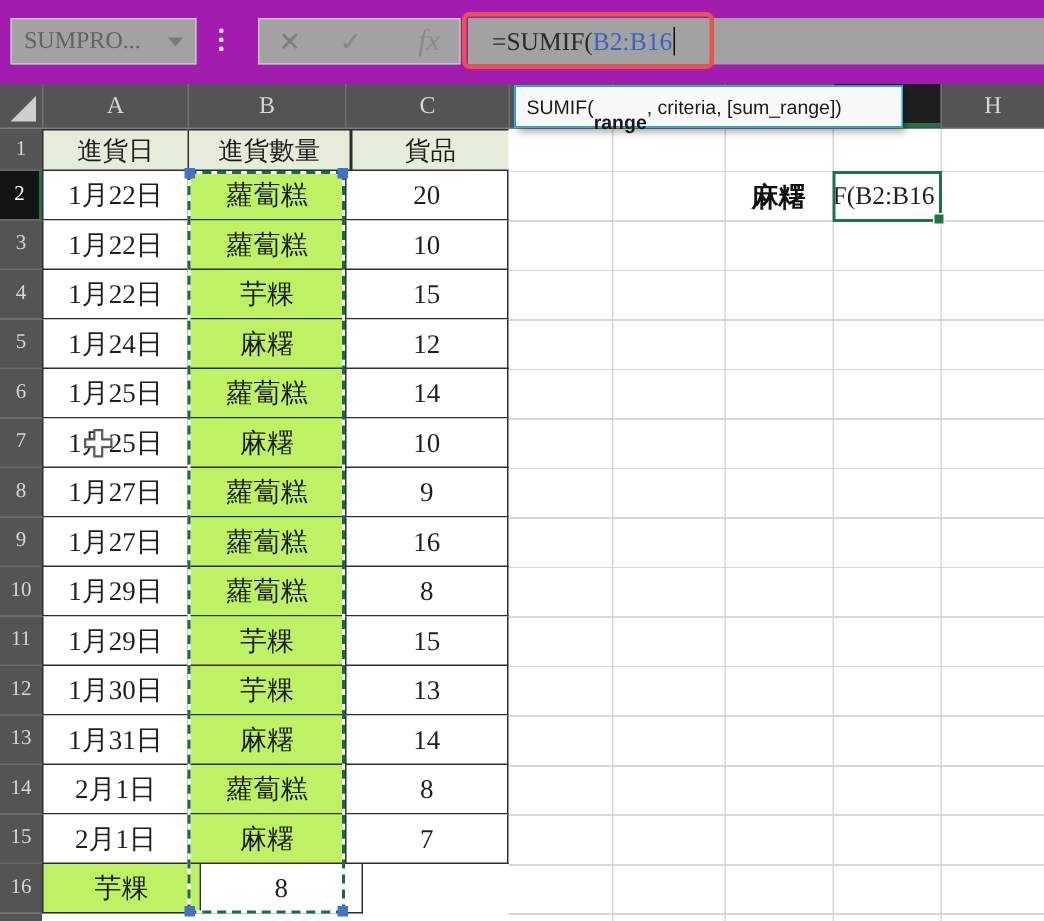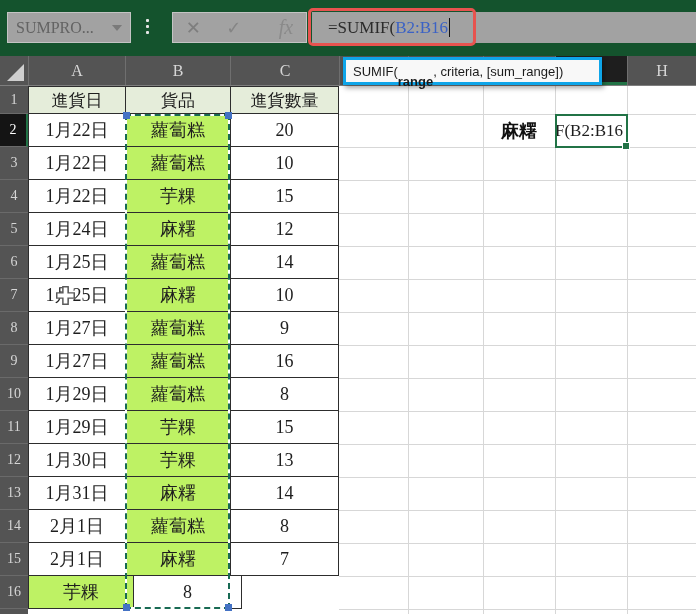--- a/index.html
+++ b/index.html
@@ -1,20 +1,20 @@
 <!DOCTYPE html>
 <html><head>
 <meta charset="utf-8">
 <style>
   html,body{margin:0;padding:0;background:#fff;}
   #app{position:relative;width:696px;height:614px;overflow:hidden;background:#fff;
        font-family:"Liberation Serif","DejaVu Serif",serif;}
 
   
-  .topbar{position:absolute;left:0;top:0;width:696px;height:56px;background:#14532d;}
+  .topbar{position:absolute;left:0;top:0;width:696px;height:56px;background:#a21caf;}
   .namebox{position:absolute;left:7px;top:12px;width:124px;height:31px;background:#a2a2a2;
            border:1px solid #c4c4c4;box-sizing:border-box;display:flex;align-items:center;}
   .namebox .nb-text{flex:1;padding-left:8px;font-size:16px;color:#636363;white-space:nowrap;overflow:hidden;}
   .nb-arrow{width:0;height:0;border-left:5px solid transparent;border-right:5px solid transparent;
             border-top:6px solid #7a7a7a;margin-right:8px;}
   .draghandle{position:absolute;left:146px;top:19px;display:flex;flex-direction:column;gap:3px;}
   .draghandle i{width:3px;height:3px;background:#e6e6e6;border-radius:1px;}
   .fbbtns{position:absolute;left:172px;top:12px;width:135px;height:31px;background:#a2a2a2;
           border:1px solid #c4c4c4;box-sizing:border-box;display:flex;align-items:center;justify-content:space-around;}
   .glyph-x{color:#7e7e7e;font-size:18px;font-family:"Liberation Sans",sans-serif;}
@@ -74,21 +74,21 @@
   .crit{position:absolute;left:483px;top:114px;width:72px;height:33px;display:flex;align-items:center;
         justify-content:center;font-weight:bold;font-size:18px;color:#111;}
   .acell{position:absolute;left:555px;top:114px;width:73px;height:34px;box-sizing:border-box;
          border:2px solid #217346;background:#fff;z-index:32;}
   .acell .atext{width:100%;height:100%;display:flex;align-items:center;justify-content:flex-end;
          overflow:hidden;white-space:nowrap;font-size:17px;color:#1e1e1e;padding-right:3px;box-sizing:border-box;}
   .fillhandle{position:absolute;right:-4px;bottom:-4px;width:6px;height:6px;background:#217346;border:1px solid #fff;}
 
   
   .tooltip{position:absolute;left:343px;top:57px;width:259px;height:28px;background:#f8f8f8;
-           border:3px solid #0ea5e9;box-sizing:border-box;z-index:50;display:flex;align-items:center;
+           border:1px solid #0ea5e9;box-sizing:border-box;z-index:50;display:flex;align-items:center;
            padding-left:7px;font-family:"Liberation Sans","DejaVu Sans",sans-serif;font-size:13px;color:#1a1a1a;
            box-shadow:2px 3px 5px rgba(0,0,0,0.35);white-space:pre;}
   .tooltip b{font-weight:bold;margin-top:20px;}
 
   
   .cursor{position:absolute;left:55px;top:285px;z-index:70;pointer-events:none;}
 </style>
 </head>
 <body>
 
@@ -131,22 +131,22 @@
     <div class="ch wH">H</div>
   </div>
 
   <div class="vlines"></div>
   <div class="hlines"></div>
   <div class="rh-sliver"></div>
 
   <div class="trow trow1" style="top:86px">
     <div class="rn">1</div>
     <div class="cell ca hdrcell">進貨日</div>
+    <div class="cell cc hdrcell">進貨數量</div>
     <div class="cell cb hdrcell">貨品</div>
-    <div class="cell cc hdrcell">進貨數量</div>
   </div>
 
   <div class="trow" style="top:114px">
     <div class="rn rn-active">2</div>
     <div class="cell ca">1月22日</div>
     <div class="cell cb">蘿蔔糕</div>
     <div class="cell cc">20</div>
   </div>
   <div class="trow" style="top:147px">
     <div class="rn">3</div>

